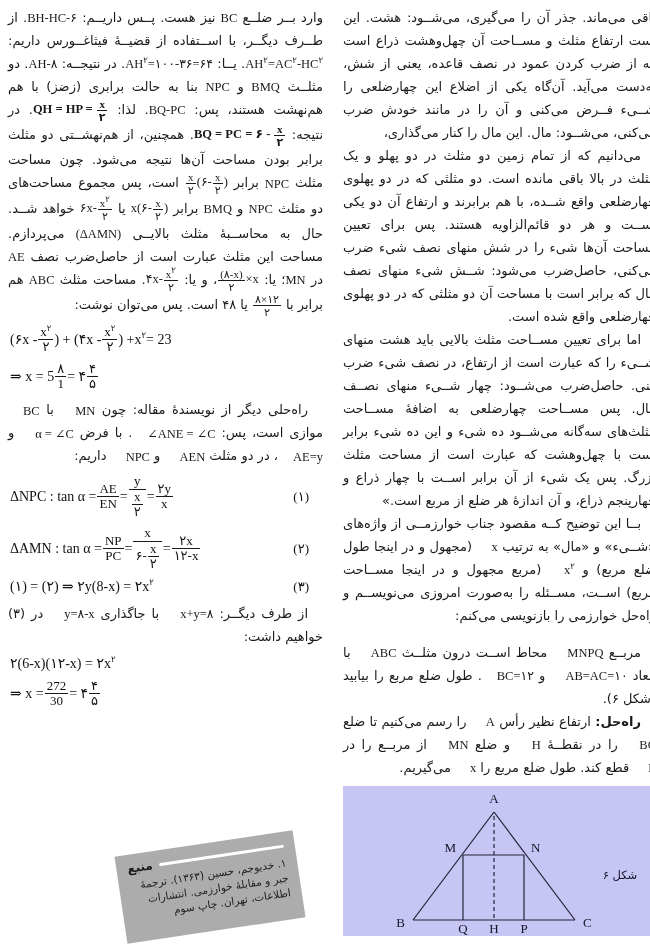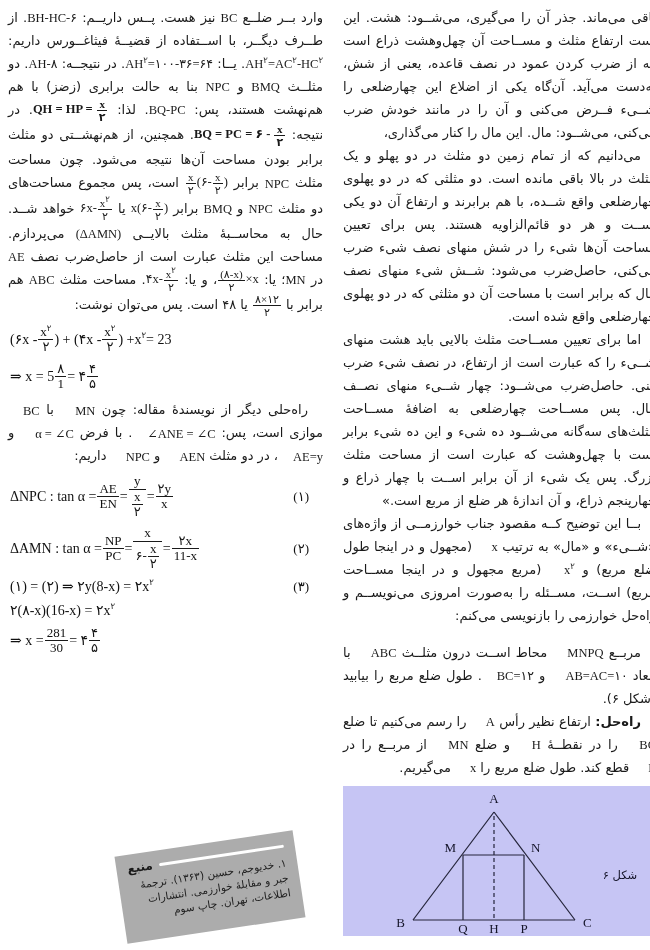--- a/index.html
+++ b/index.html
@@ -105,44 +105,45 @@
             <span class="fd"><span class="mt">PC</span></span>
           </span>
           <span class="mt"> = </span>
           <span class="frac">
             <span class="fn"><span class="mt">x</span></span>
             <span class="fd"><span class="mt">۶-</span><span class="frac"><span class="fn"><span class="mt">x</span></span><span class="fd"><span class="mt">۲</span></span></span></span>
           </span>
           <span class="mt"> = </span>
           <span class="frac">
             <span class="fn"><span class="mt">۲x</span></span>
-            <span class="fd"><span class="mt">11-x</span></span>
+            <span class="fd"><span class="mt">۱۲-x</span></span>
           </span>
         </span>
         <span class="eq-tag">(۲)</span>
       </div>
       <div class="eq">
         <span class="eq-body">
           <span class="mt">(۱) = (۲) ⇒ ۲y(8-x) = ۲</span>
           <span class="mt">x<sup>۲</sup></span>
         </span>
         <span class="eq-tag">(۳)</span>
       </div>
-      <div class="eq">
-        <span class="eq-body">
-          <span class="mt">۲(۸-x)(16-x) = ۲</span>
+      <div class="para ind"><span class="t">از طرف دیگــر: </span><span class="mg" dir="ltr"><span class="mt">x+y=۸</span></span><span class="t"> با جاگذاری </span><span class="mg" dir="ltr"><span class="mt">y=۸-x</span></span><span class="t"> در (۳) خواهیم داشت:</span></div>
+      <div class="eq">
+        <span class="eq-body">
+          <span class="mt">۲(6-x)(۱۲-x) = ۲</span>
           <span class="mt">x<sup>۲</sup></span>
         </span>
         <span class="eq-tag"></span>
       </div>
       <div class="eq">
         <span class="eq-body">
           <span class="mt">⇒ x = </span>
           <span class="frac">
-            <span class="fn"><span class="mt">281</span></span>
+            <span class="fn"><span class="mt">272</span></span>
             <span class="fd"><span class="mt">30</span></span>
           </span>
           <span class="mt"> = ۴</span>
           <span class="frac">
             <span class="fn"><span class="mt">۴</span></span>
             <span class="fd"><span class="mt">۵</span></span>
           </span>
         </span>
         <span class="eq-tag"></span>
       </div>

